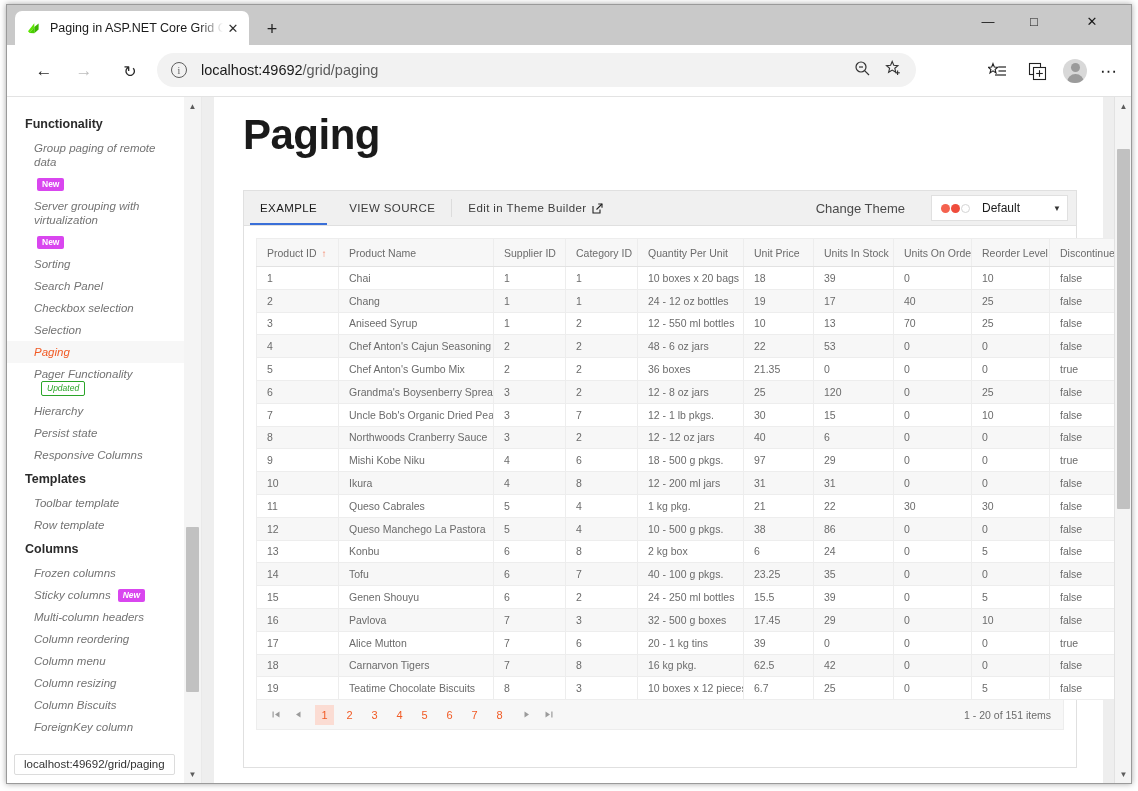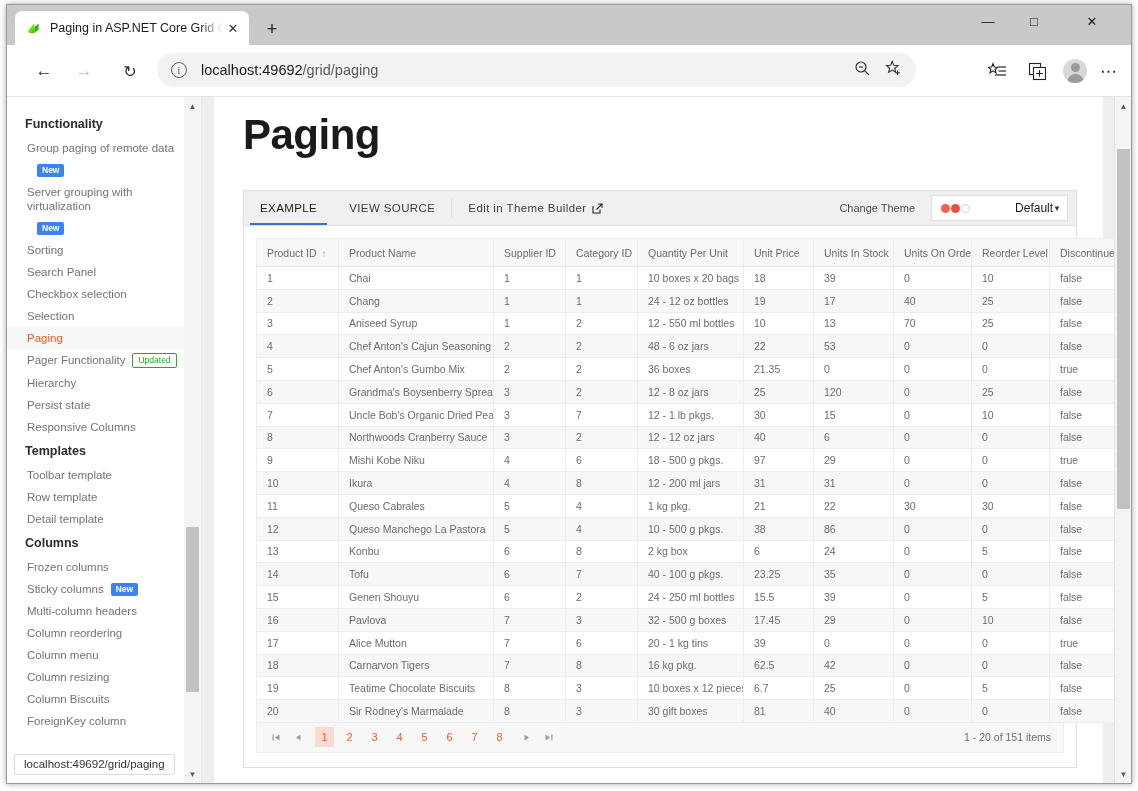--- a/index.html
+++ b/index.html
@@ -130,29 +130,29 @@
     position:absolute; left:0; top:0; width:195px; bottom:0;
     background:#ffffff; overflow:hidden;
     border-right:1px solid #e9e9e9;
   }
   #sidebar-inner { position:absolute; left:0; top:0; width:178px; padding:14px 0 0 0; }
   .side-group {
     font-size:12.5px; font-weight:bold; color:#2b2b2b;
     padding:6px 0 6px 18px;
   }
   .side-link {
-    font-size:11.5px; color:#737373; padding:4px 6px 4px 20px;
-    line-height:14px; position:relative;
+    font-size:11.5px; color:#737373; padding:4px 6px 4px 27px;
+    line-height:14px; position:relative;font-style:italic;
   }
   .side-link.active { color:#f15a24; background:#f7f7f7; }
   .badge-new, .badge-upd {
     display:inline-block; font-size:8.5px; line-height:11px;
     padding:1px 5px 1px 5px; border-radius:2px; vertical-align:1px;
   }
-  .badge-new { background:#3b82f6; color:#fff; font-weight:bold; }
+  .badge-new { background:#d946ef; color:#fff; font-weight:bold; }
   .badge-upd { color:#2aa528; border:1px solid #2aa528; background:#fff; font-weight:normal; }
   .badge-row { padding:1px 0 3px 30px; }
 
   #sidebar-scrollbar {
     position:absolute; right:0; top:0; width:17px; bottom:0;
     background:#f4f4f4;
   }
   #sidebar-scrollbar .sb-arrow {
     position:absolute; left:0; width:17px; height:18px;
     display:flex; align-items:center; justify-content:center;
@@ -195,28 +195,28 @@
   }
   .demo-tab.active { color:#1a1a1a; }
   .demo-tab.active::after {
     content:""; position:absolute; left:6px; right:6px; bottom:0; height:2px;
     background:#3a6fd8;
   }
   .tab-sep { width:1px; background:#dcdcdc; margin:8px 0; }
   .theme-wrap {
     margin-left:auto; display:flex; align-items:center; padding-right:8px;
   }
-  .theme-label { font-size:11px; color:#4a4a4a; margin-right:16px; }
+  .theme-label { font-size:13px; color:#4a4a4a; margin-right:26px; }
   .theme-select {
     width:137px; height:26px; background:#fff; border:1px solid #e0e0e0;
     display:flex; align-items:center; padding:0 6px 0 9px; font-size:12px; color:#1a1a1a;
   }
   .theme-dots { display:flex; align-items:center; gap:1px; margin-right:12px; }
   .dot { width:9px; height:9px; border-radius:50%; }
-  .theme-name { flex:1 1 auto;text-align:right; }
+  .theme-name { flex:1 1 auto; }
   .caret { font-size:8px; color:#333; }
 
   
   #grid-wrap { position:absolute; left:12px; right:12px; top:47px; bottom:12px; }
   table.kgrid { border-collapse:collapse; width:100%; table-layout:fixed; }
   table.kgrid th, table.kgrid td {
     font-size:10.5px; color:#6b6b6b; font-weight:normal;
     text-align:left; padding:0 10px;
     border-right:1px solid #ededed;
     border-bottom:1px solid #ededed;
@@ -343,21 +343,20 @@
           <div class="side-link"><span>Checkbox selection</span></div>
           <div class="side-link"><span>Selection</span></div>
           <div class="side-link active"><span>Paging</span></div>
           <div class="side-link"><span>Pager Functionality</span><span class="badge-upd" style="margin-left: 7px;">Updated</span></div>
           <div class="side-link"><span>Hierarchy</span></div>
           <div class="side-link"><span>Persist state</span></div>
           <div class="side-link"><span>Responsive Columns</span></div>
           <div class="side-group">Templates</div>
           <div class="side-link"><span>Toolbar template</span></div>
           <div class="side-link"><span>Row template</span></div>
-          <div class="side-link"><span>Detail template</span></div>
           <div class="side-group">Columns</div>
           <div class="side-link"><span>Frozen columns</span></div>
           <div class="side-link"><span>Sticky columns</span><span class="badge-new" style="margin-left: 7px;">New</span></div>
           <div class="side-link"><span>Multi-column headers</span></div>
           <div class="side-link"><span>Column reordering</span></div>
           <div class="side-link"><span>Column menu</span></div>
           <div class="side-link"><span>Column resizing</span></div>
           <div class="side-link"><span>Column Biscuits</span></div>
           <div class="side-link"><span>ForeignKey column</span></div>
           <div class="side-link"></div>
@@ -650,32 +649,20 @@
                   <tr class="">
                     <td>19</td>
                     <td>Teatime Chocolate Biscuits</td>
                     <td>8</td>
                     <td>3</td>
                     <td>10 boxes x 12 pieces</td>
                     <td>6.7</td>
                     <td>25</td>
                     <td>0</td>
                     <td>5</td>
-                    <td>false</td>
-                  </tr>
-                  <tr class="alt">
-                    <td>20</td>
-                    <td>Sir Rodney's Marmalade</td>
-                    <td>8</td>
-                    <td>3</td>
-                    <td>30 gift boxes</td>
-                    <td>81</td>
-                    <td>40</td>
-                    <td>0</td>
-                    <td>0</td>
                     <td>false</td>
                   </tr>
                 </tbody>
             </table>
             <div id="pager">
               <div class="pg-btn">
                 <svg width="9" height="9" viewBox="0 0 9 9">
                     <rect x="0.5" y="1.5" width="1.2" height="6" fill="#9b9b9b"></rect>
                     <path d="M7.5 1.5 L7.5 7.5 L3 4.5 Z" fill="#9b9b9b"></path>
                   </svg>

